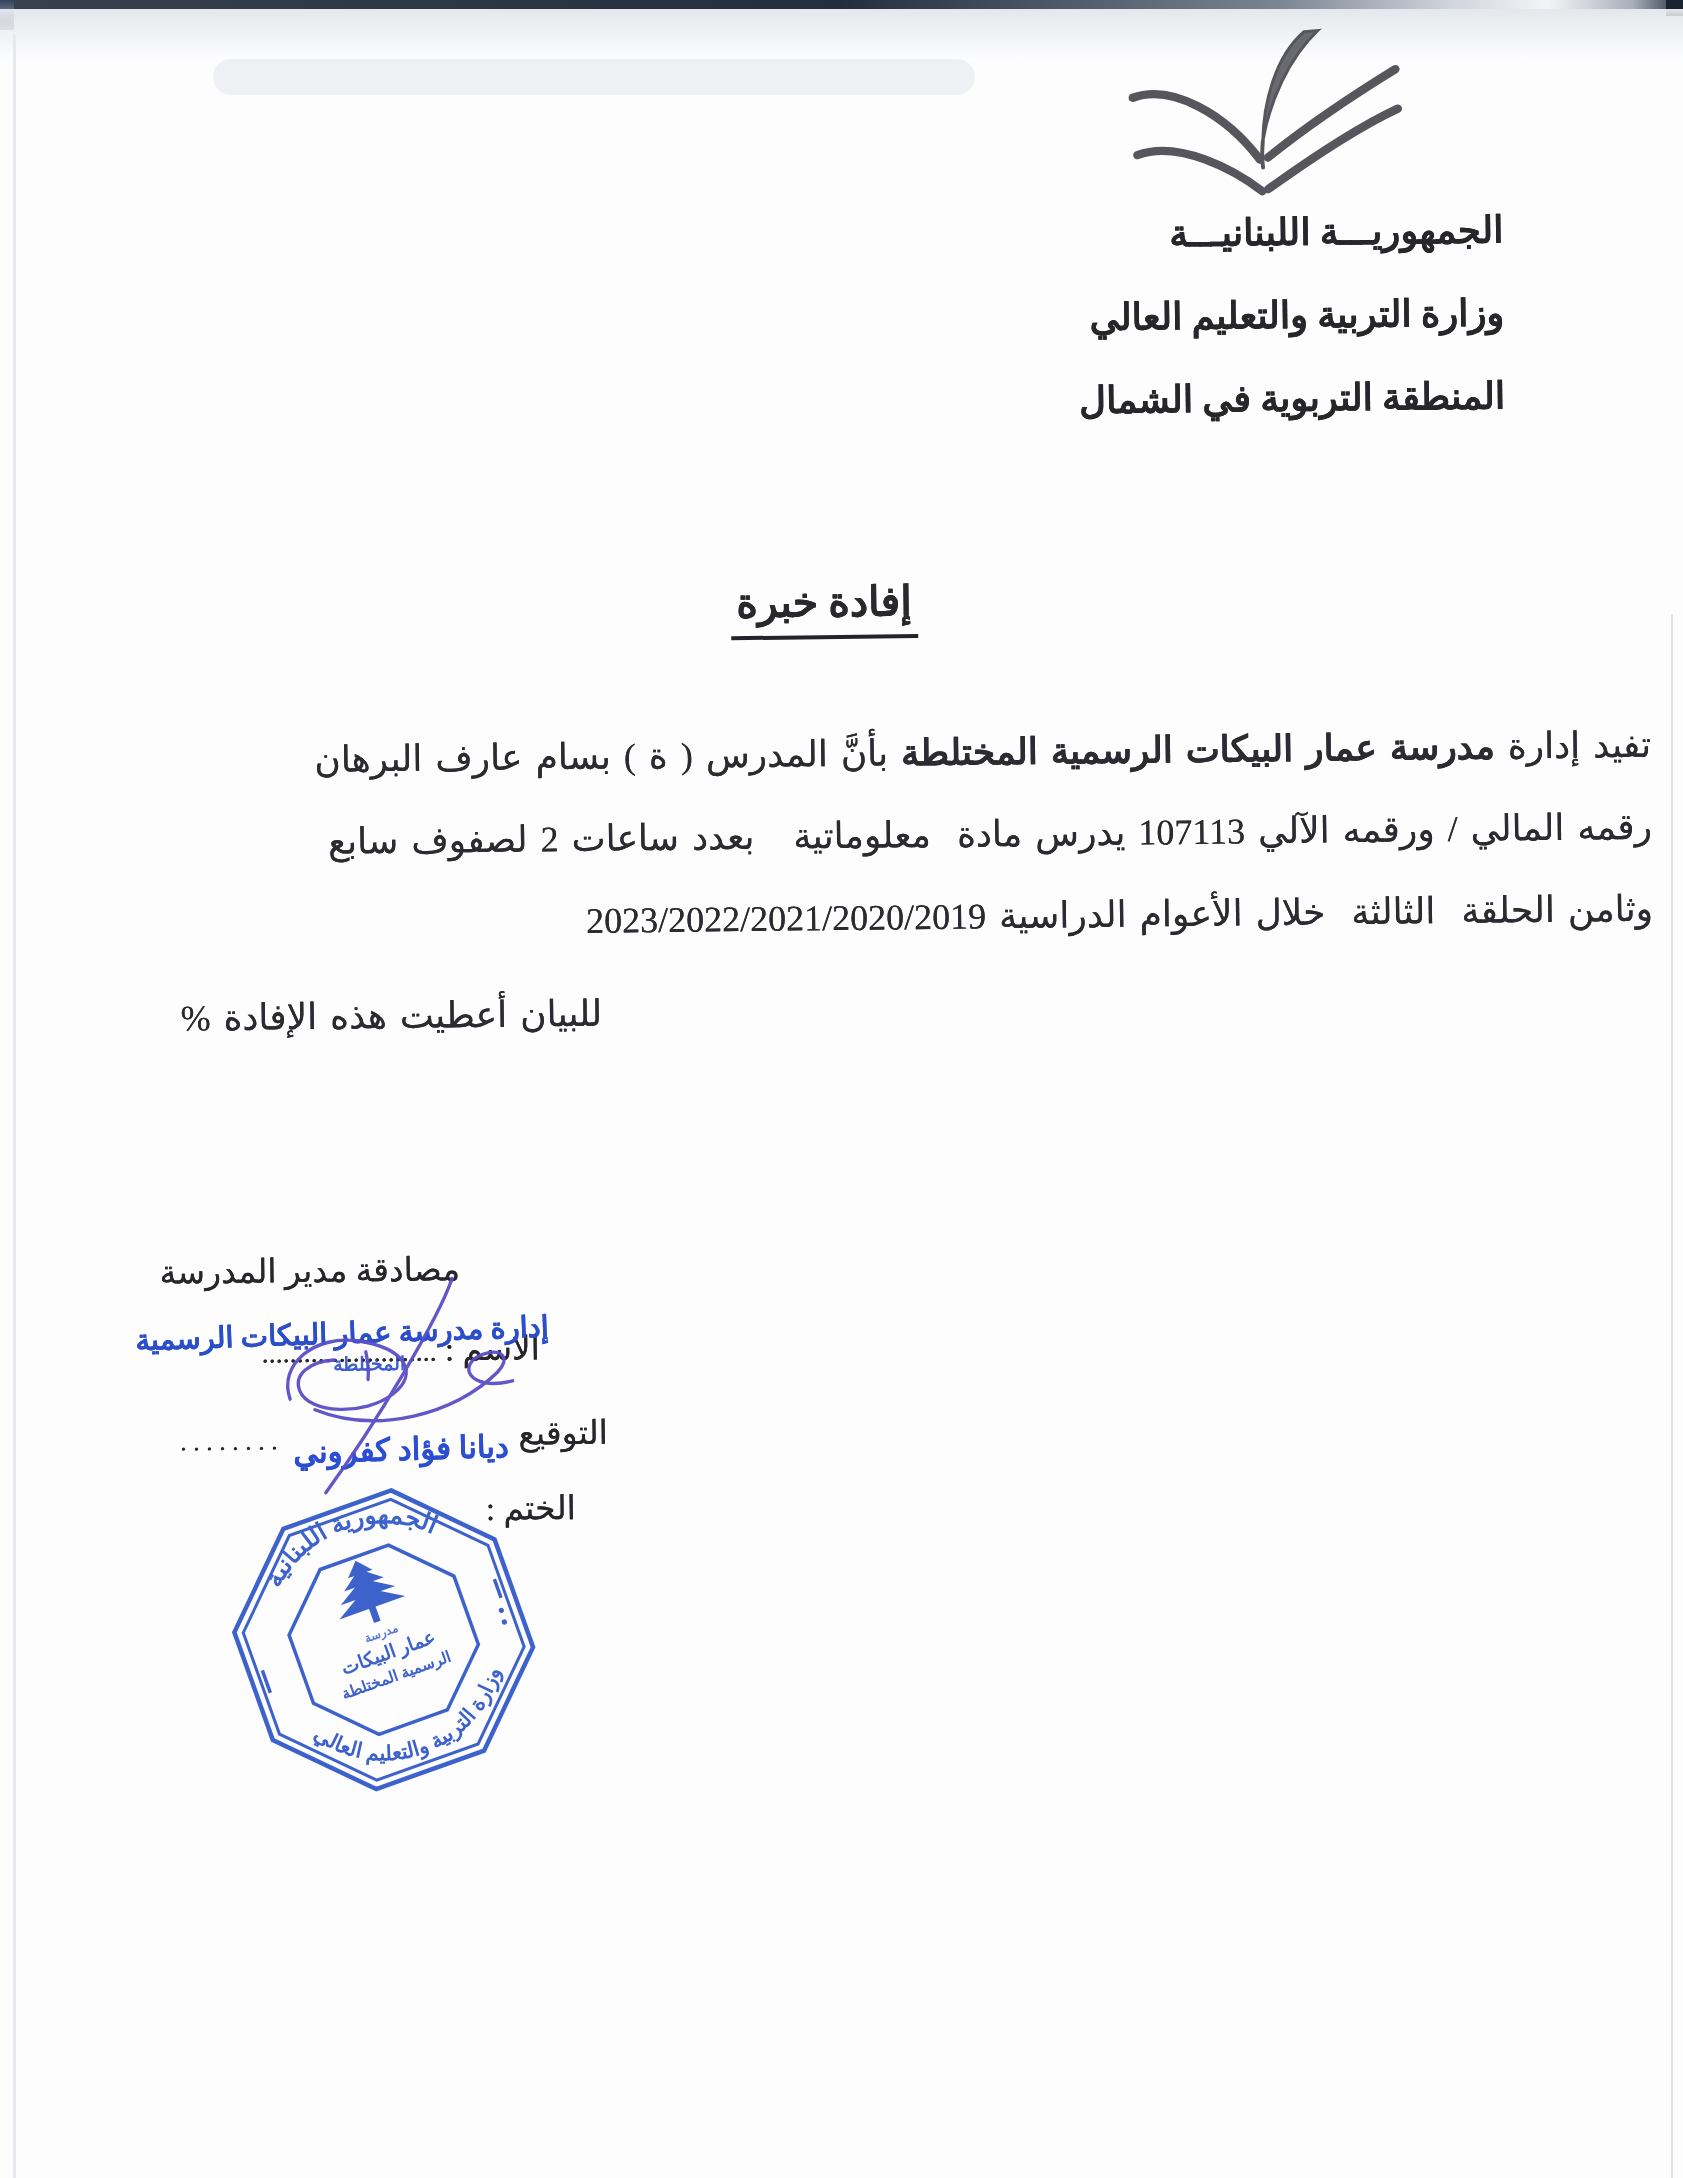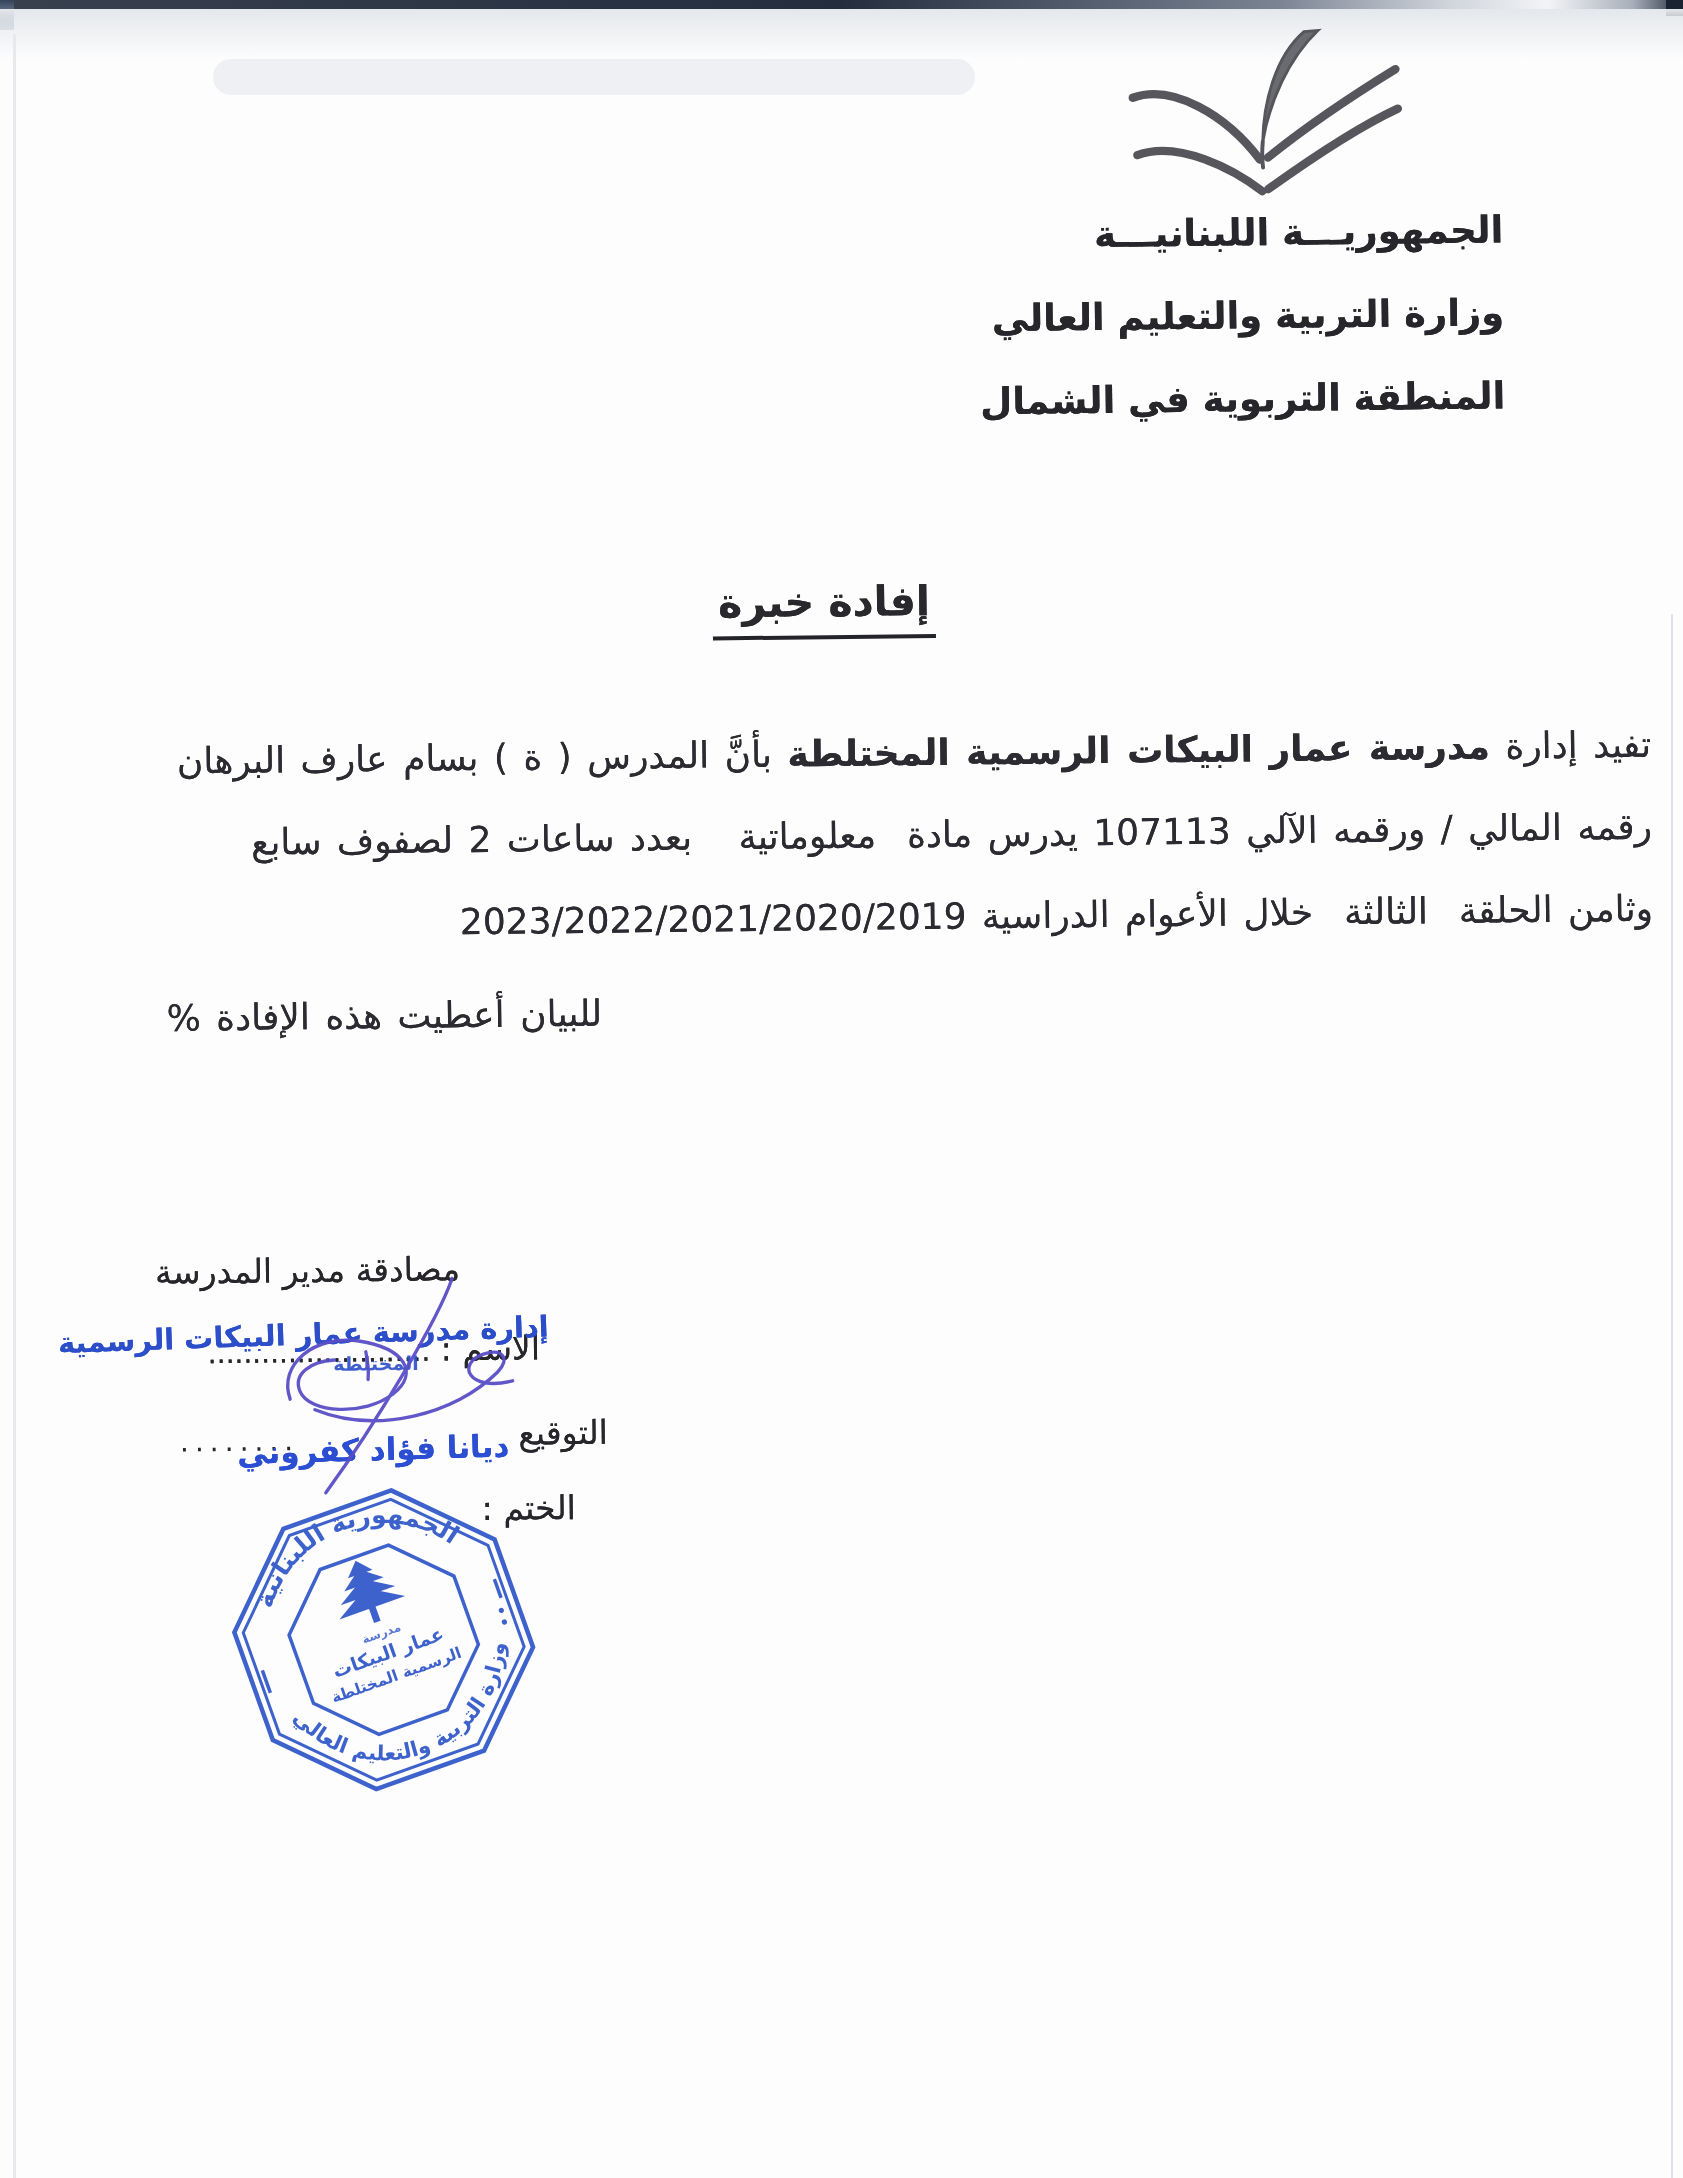--- a/index.html
+++ b/index.html
@@ -1,18 +1,18 @@
 <!DOCTYPE html>
 <html><head>
 <meta charset="utf-8">
 <style>
   * { margin:0; padding:0; box-sizing:border-box; }
   body { width:1683px; height:2178px; background:#fdfdfe; position:relative; overflow:hidden;
          font-family:"DejaVu Sans", sans-serif; color:#28282d; }
-  #scan-page { position:absolute; inset:0; }
+  #scan-page { position:absolute; inset:0;font-family:Liberation Serif, serif; }
   #tilt { position:absolute; inset:0; transform:rotate(-0.65deg); transform-origin:842px 1089px; }
 
   
   .artifact { position:absolute; pointer-events:none; }
   #top-strip { top:0; left:0; right:0; height:9px;
      background:linear-gradient(90deg,#39414f 0%,#232d3d 50%,#7b8493 76%,#cfd4db 86%,#f3f4f6 92%,#a8afbb 97%,#27313f 100%); }
   #top-left-mark { top:0; left:0; width:14px; height:30px; background:linear-gradient(#32435d,#c6cdd8); opacity:.85; }
   #top-right-mark { top:0; right:0; width:17px; height:16px; background:#1a2331; }
   #top-fade { top:9px; left:0; right:0; height:50px; background:linear-gradient(#e4e7eb,rgba(255,255,255,0)); }
   #smudge { left:213px; top:59px; width:762px; height:36px; background:#eff0f3; border-radius:22px; }

